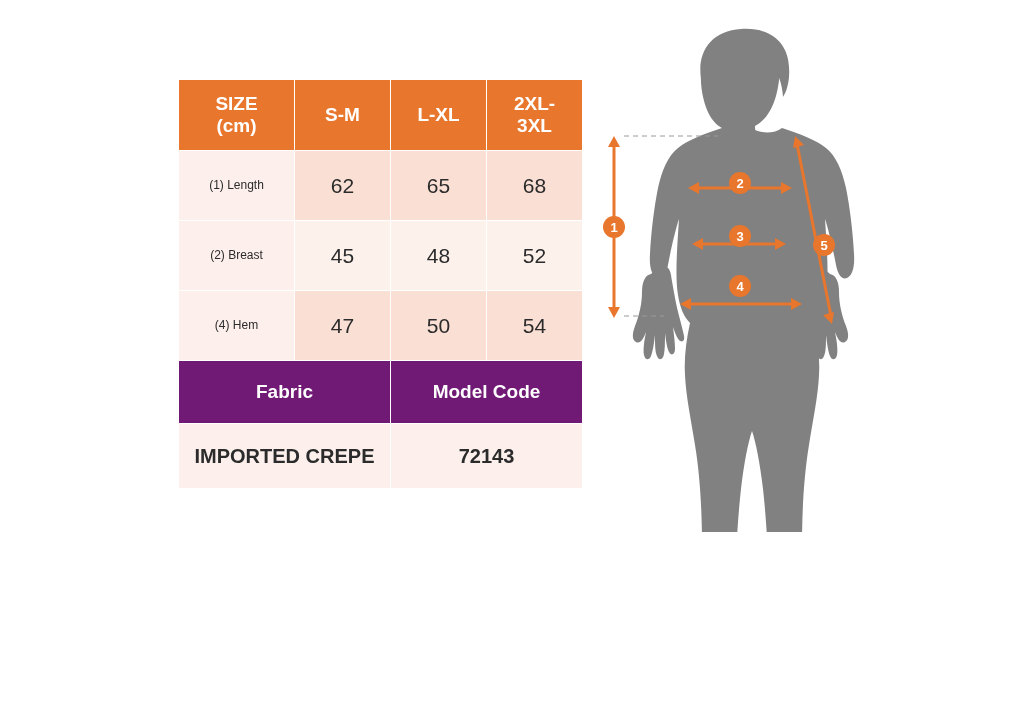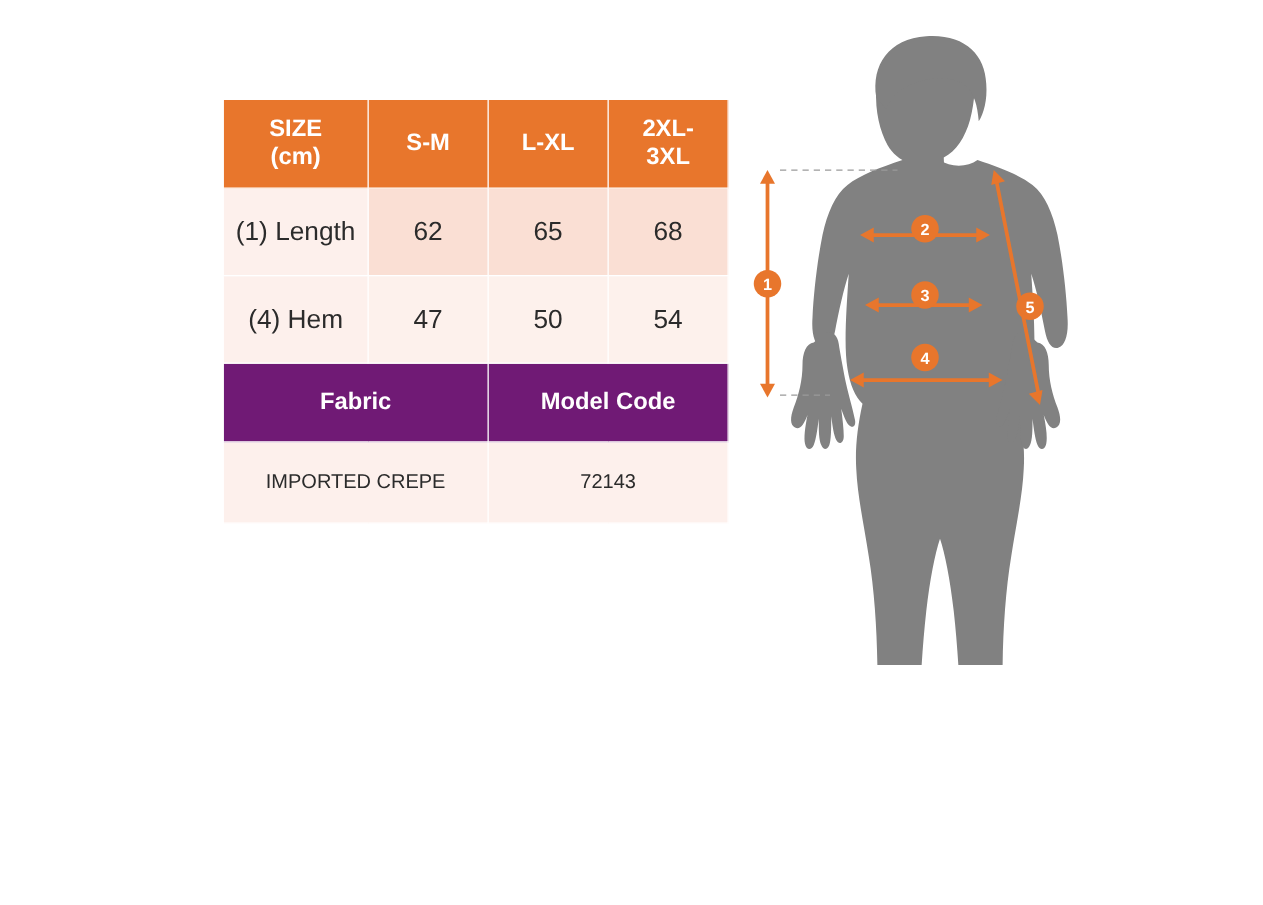--- a/index.html
+++ b/index.html
@@ -40,21 +40,21 @@
     font-size: 19px;
     font-weight: bold;
     height: 70px;
     line-height: 1.15;
   }
   #size-table thead th.col-label { width: 115px; }
   #size-table thead th.col-val   { width: 95px; }
 
   #size-table tbody td.rowhead {
     background: #fdf0ec;
-    font-size: 21px;
+    font-size: 12px;
     font-weight: normal;
     height: 69px;
     line-height: 1.2;
     padding: 0 6px;
   }
   #size-table tbody td.val {
     background: #fbe0d6;
     font-size: 21px;
     margin-top: 16px;
   }
@@ -67,22 +67,23 @@
 
   #size-table tr.footer-head td {
     background: #701a75;
     color: #ffffff;
     font-weight: bold;
     font-size: 19px;
     height: 62px;
   }
   #size-table tr.footer-val td {
     background: #fdf0ec;
-    font-size: 16px;
+    font-size: 20px;
     height: 64px;
+    font-weight: bold;
   }
 
   
   #code-label {
     position: absolute;
     left: 500px;
     top: 656px;
     width: 120px;
     font-size: 13px;
     color: #0369a1;
@@ -125,20 +126,26 @@
           <span>3XL</span>
         </th>
       </tr>
     </thead>
     <tbody>
       <tr>
         <td class="rowhead">(1) Length</td>
         <td class="val">62</td>
         <td class="val">65</td>
         <td class="val">68</td>
+      </tr>
+      <tr>
+        <td class="rowhead">(2) Breast</td>
+        <td class="val">45</td>
+        <td class="val">48</td>
+        <td class="val">52</td>
       </tr>
       <tr>
         <td class="rowhead">(4) Hem</td>
         <td class="val">47</td>
         <td class="val">50</td>
         <td class="val">54</td>
       </tr>
       <tr class="footer-head">
         <td colspan="2">Fabric</td>
         <td colspan="2">Model Code</td>

